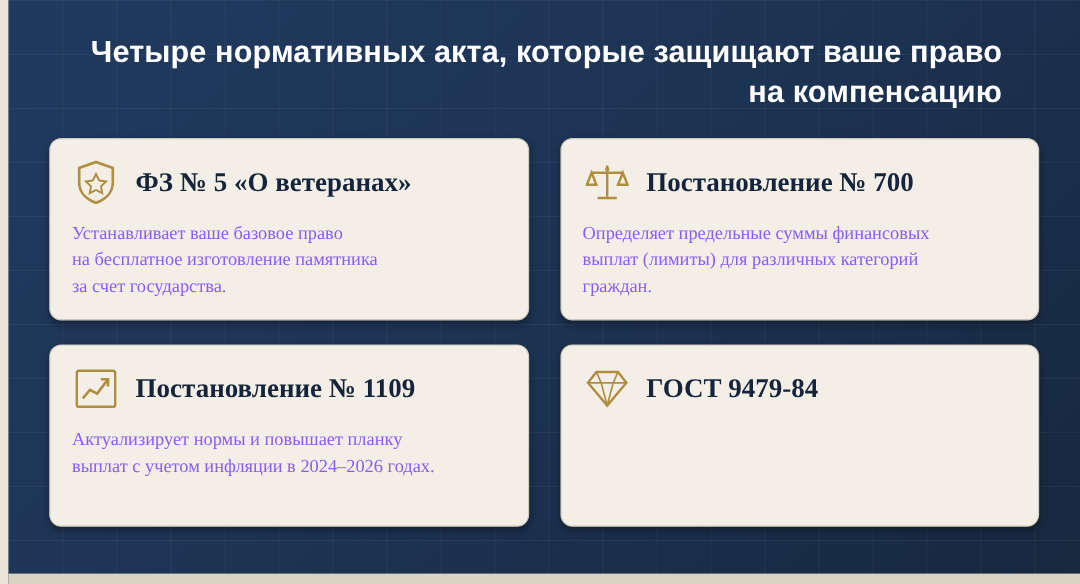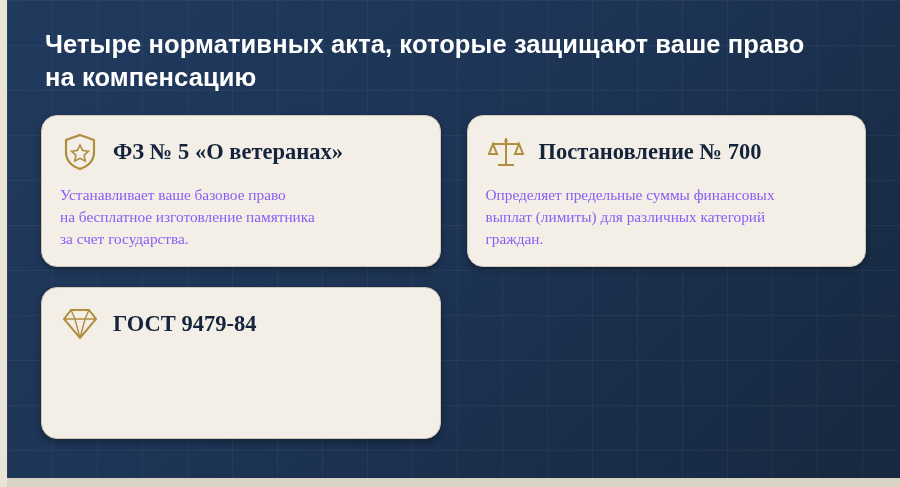--- a/index.html
+++ b/index.html
@@ -33,33 +33,34 @@
     background: #d9d3c4;
   }
   .title {
     color: #ffffff;
     font-size: 25.5px;
     font-weight: bold;
     line-height: 1.28;
     letter-spacing: 0.1px;
     margin: 4px 0 0 4px;
     max-width: 790px;
+    text-align: right;
   }
   .grid {
     margin-top: 22px;
     display: grid;
     grid-template-columns: 1fr 1fr;
     grid-template-rows: auto auto;
     column-gap: 26px;
     row-gap: 20px;
   }
   .card {
     background: #f3efe6;
     border: 1px solid #cfc8b8;
-    border-radius: 16px;
+    border-radius: 10px;
     box-shadow: 0 3px 6px rgba(0,0,0,0.33);
     padding: 16px 18px 17px 18px;
     box-sizing: border-box;
     min-height: 152px;
   }
   .card-head {
     display: flex;
     align-items: center;
     gap: 13px;
   }
@@ -125,20 +126,34 @@
             <path d="M31 10 L27 20 H35 Z"></path>
           </svg>
         </span>
         <span class="card-title">Постановление № 700</span>
       </div>
       <div class="card-body">Определяет предельные суммы финансовых
 выплат (лимиты) для различных категорий
 граждан.</div>
     </div>
 
+    <div class="card">
+      <div class="card-head">
+        <span class="card-icon">
+          <svg width="36" height="34" viewBox="0 0 36 34" fill="none" stroke="#b08d3f" stroke-width="2">
+            <rect x="2" y="2" width="32" height="30" rx="2"></rect>
+            <polyline points="7,25 13,18 19,21 28,9" stroke-width="2.2"></polyline>
+            <polyline points="22,9 28,9 28,15" stroke-width="2.2"></polyline>
+          </svg>
+        </span>
+        <span class="card-title">Постановление № 1109</span>
+      </div>
+      <div class="card-body">Актуализирует нормы и повышает планку
+выплат с учетом инфляции в 2024–2026 годах.</div>
+    </div>
 
     <div class="card">
       <div class="card-head">
         <span class="card-icon">
           <svg width="38" height="34" viewBox="0 0 38 34" fill="none" stroke="#b08d3f" stroke-width="2">
             <path d="M3 12 L10 3 H28 L35 12 L19 31 Z"></path>
             <path d="M3 12 H35" stroke-width="1.5"></path>
             <path d="M10 3 L14 12 L19 31" stroke-width="1.4"></path>
             <path d="M28 3 L24 12 L19 31" stroke-width="1.4"></path>
           </svg>

